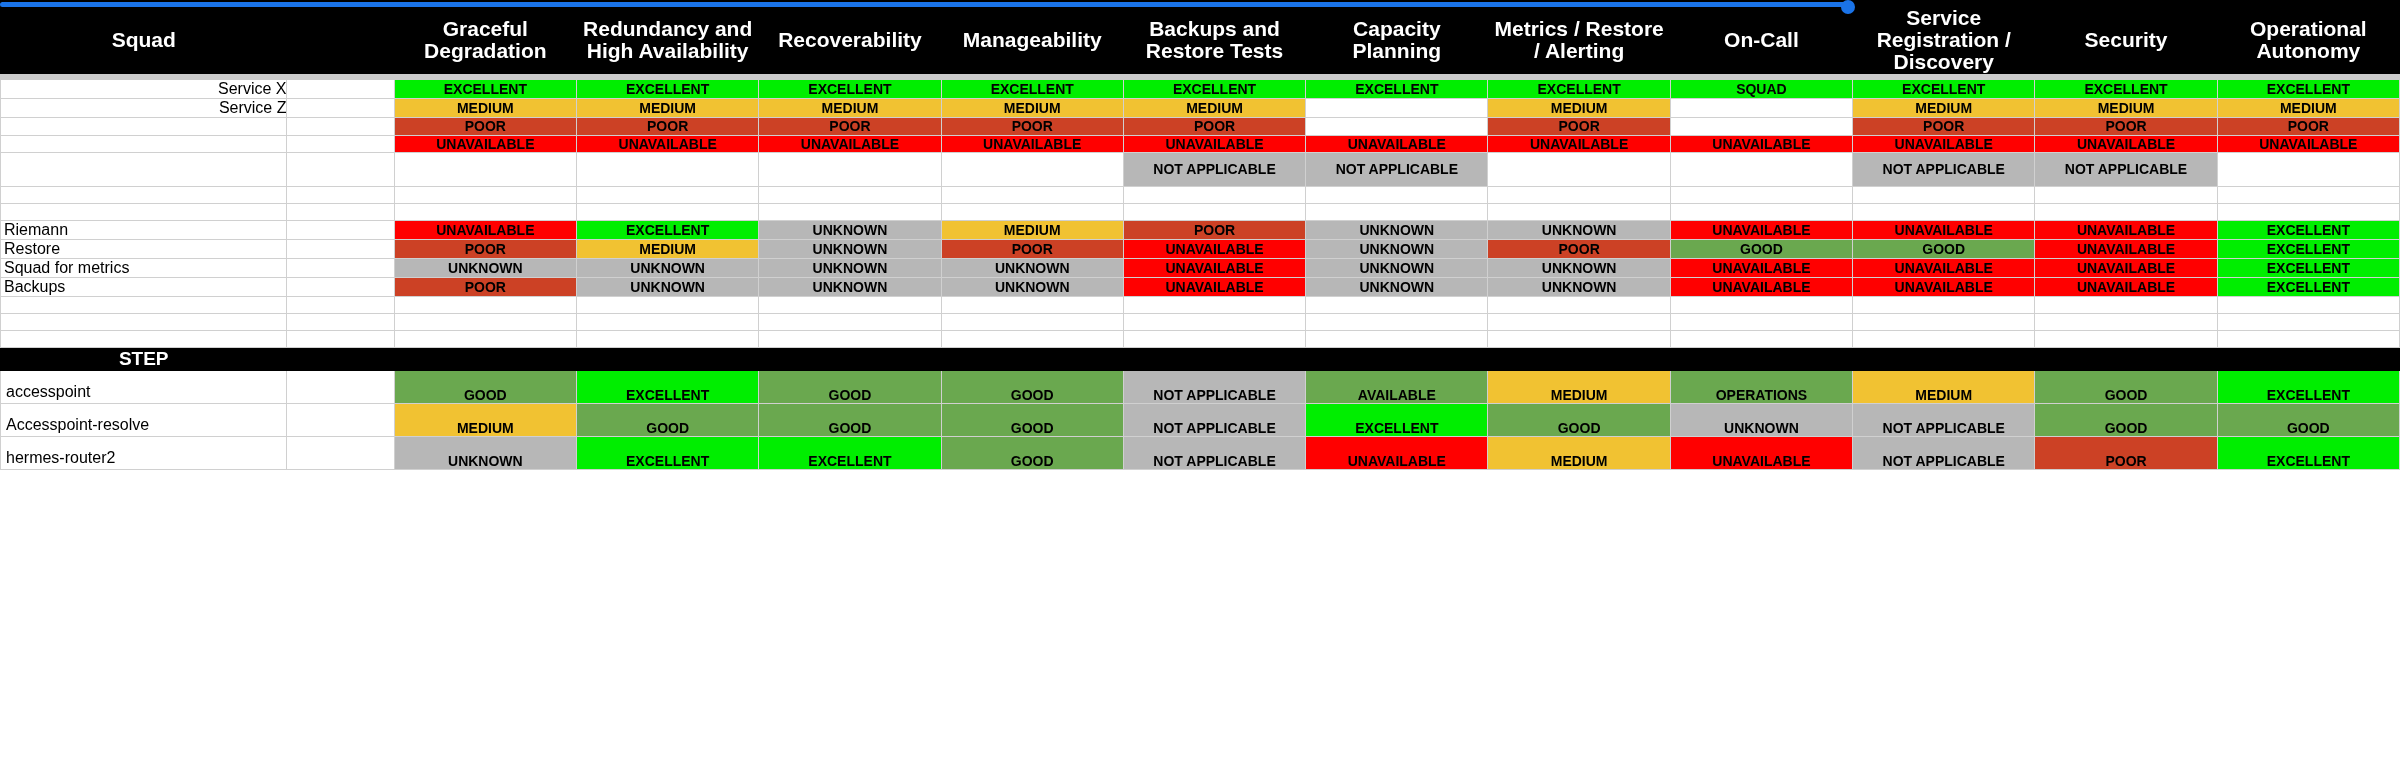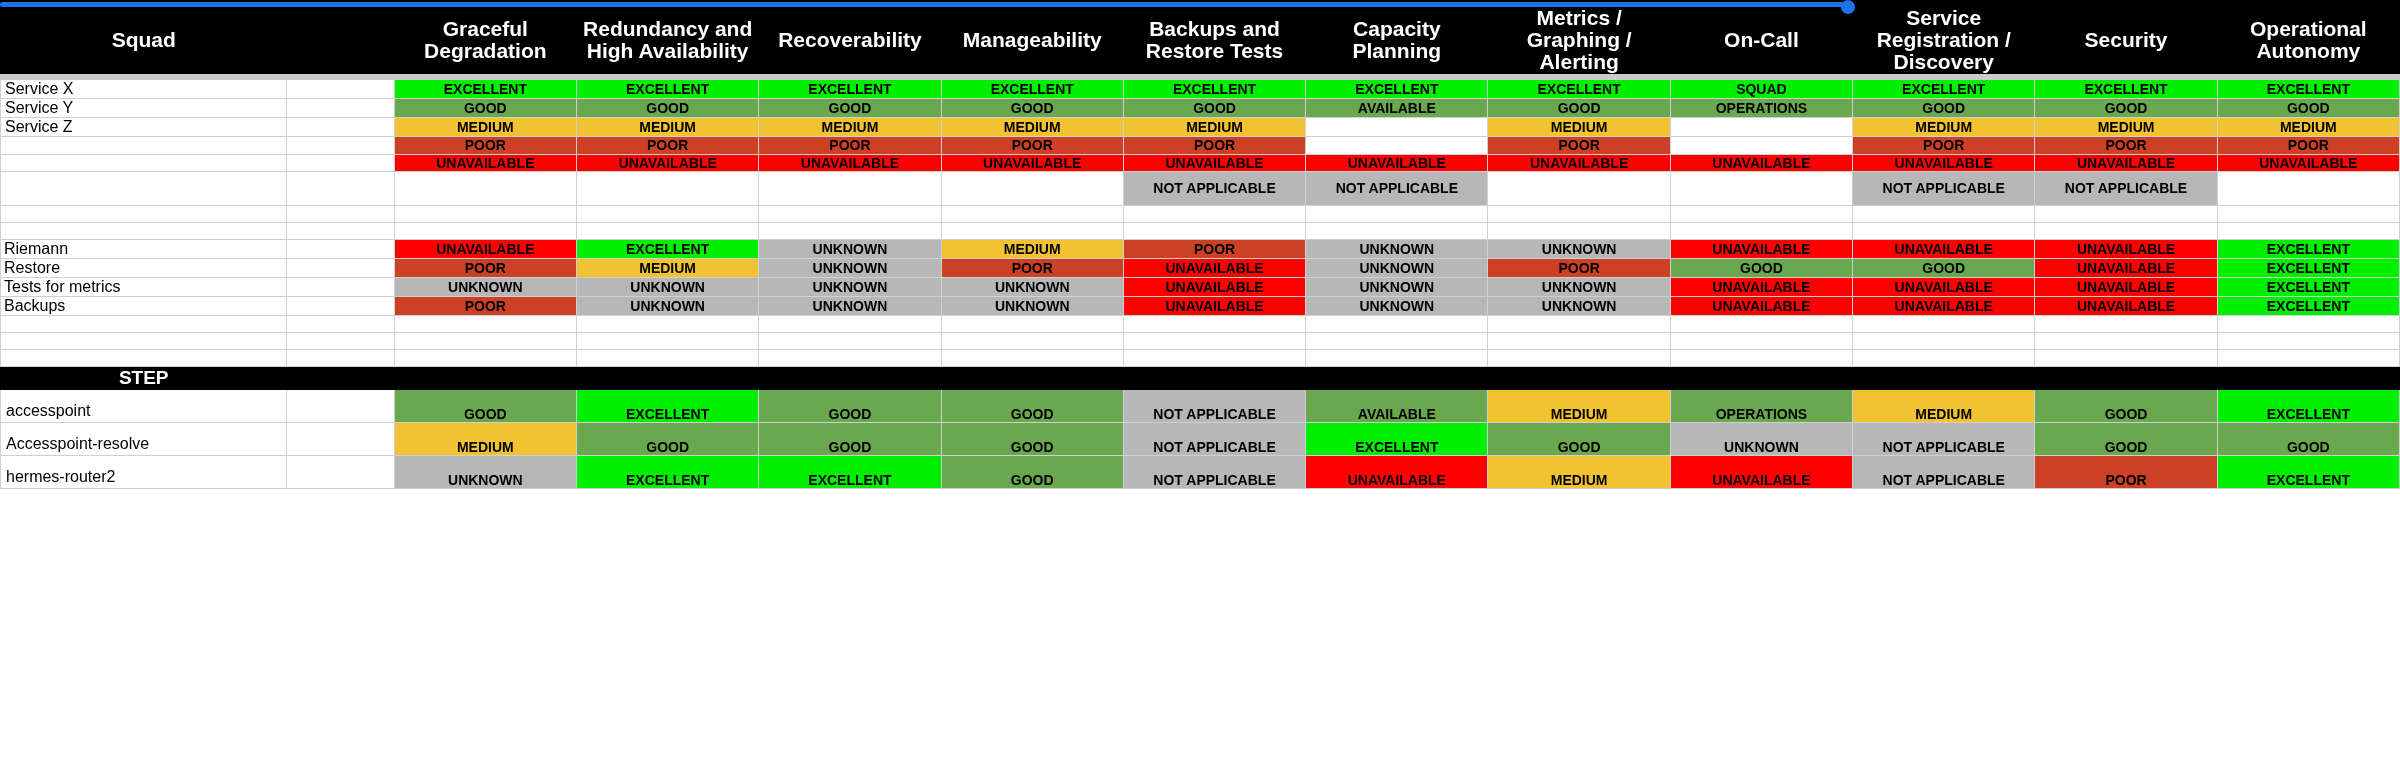--- a/index.html
+++ b/index.html
@@ -70,21 +70,21 @@
   th.squad-head { font-size: 22px; }
 
   
   tr.spacer-row { height: 6px; }
   tr.spacer-row td { background: #cccccc; border-color: #cccccc; }
 
   
   tr.legend-row { height: 17.4px; }
   tr.legend-row td.rowlabel {
     background: #fff; color: #000;
-    font-size: 16px; text-align: left;
+    font-size: 16px; text-align: right;
     padding-left: 4px; vertical-align: middle;
   }
   tr.legend-row td.cell {
     font-size: 14px; font-weight: bold;
     text-align: center; vertical-align: middle;
     color: #000; line-height: 1.0;
   }
 
   
   tr.filler-row { height: 17px; }
@@ -175,21 +175,21 @@
     <thead>
       <tr class="head-row" id="head-row">
         <th class="squad-head">Squad</th>
         <th></th>
       <th>Graceful Degradation</th>
           <th>Redundancy and High Availability</th>
           <th>Recoverability</th>
           <th>Manageability</th>
           <th>Backups and Restore Tests</th>
           <th>Capacity Planning</th>
-          <th>Metrics / Graphing / Alerting</th>
+          <th>Metrics / Restore / Alerting</th>
           <th>On-Call</th>
           <th>Service Registration / Discovery</th>
           <th>Security</th>
           <th>Operational Autonomy</th>
         </tr>
     </thead>
     <tbody id="sheet-body">
         <tr class="spacer-row">
           <td></td>
           <td></td>
@@ -214,35 +214,20 @@
           <td class="cell" style="background: rgb(0, 238, 0);">EXCELLENT</td>
           <td class="cell" style="background: rgb(0, 238, 0);">EXCELLENT</td>
           <td class="cell" style="background: rgb(0, 238, 0);">EXCELLENT</td>
           <td class="cell" style="background: rgb(0, 238, 0);">EXCELLENT</td>
           <td class="cell" style="background: rgb(0, 238, 0);">SQUAD</td>
           <td class="cell" style="background: rgb(0, 238, 0);">EXCELLENT</td>
           <td class="cell" style="background: rgb(0, 238, 0);">EXCELLENT</td>
           <td class="cell" style="background: rgb(0, 238, 0);">EXCELLENT</td>
         </tr>
         <tr class="legend-row">
-          <td class="rowlabel">Service Y</td>
-          <td class="blankcol"></td>
-          <td class="cell" style="background: rgb(106, 168, 79);">GOOD</td>
-          <td class="cell" style="background: rgb(106, 168, 79);">GOOD</td>
-          <td class="cell" style="background: rgb(106, 168, 79);">GOOD</td>
-          <td class="cell" style="background: rgb(106, 168, 79);">GOOD</td>
-          <td class="cell" style="background: rgb(106, 168, 79);">GOOD</td>
-          <td class="cell" style="background: rgb(106, 168, 79);">AVAILABLE</td>
-          <td class="cell" style="background: rgb(106, 168, 79);">GOOD</td>
-          <td class="cell" style="background: rgb(106, 168, 79);">OPERATIONS</td>
-          <td class="cell" style="background: rgb(106, 168, 79);">GOOD</td>
-          <td class="cell" style="background: rgb(106, 168, 79);">GOOD</td>
-          <td class="cell" style="background: rgb(106, 168, 79);">GOOD</td>
-        </tr>
-        <tr class="legend-row">
           <td class="rowlabel">Service Z</td>
           <td class="blankcol"></td>
           <td class="cell" style="background: rgb(241, 194, 50);">MEDIUM</td>
           <td class="cell" style="background: rgb(241, 194, 50);">MEDIUM</td>
           <td class="cell" style="background: rgb(241, 194, 50);">MEDIUM</td>
           <td class="cell" style="background: rgb(241, 194, 50);">MEDIUM</td>
           <td class="cell" style="background: rgb(241, 194, 50);">MEDIUM</td>
           <td class="cell blankcell" style="background: rgb(255, 255, 255);"></td>
           <td class="cell" style="background: rgb(241, 194, 50);">MEDIUM</td>
           <td class="cell blankcell" style="background: rgb(255, 255, 255);"></td>
@@ -349,21 +334,21 @@
           <td class="cell" style="background: rgb(204, 65, 37);">POOR</td>
           <td class="cell" style="background: rgb(255, 0, 0);">UNAVAILABLE</td>
           <td class="cell" style="background: rgb(183, 183, 183);">UNKNOWN</td>
           <td class="cell" style="background: rgb(204, 65, 37);">POOR</td>
           <td class="cell" style="background: rgb(106, 168, 79);">GOOD</td>
           <td class="cell" style="background: rgb(106, 168, 79);">GOOD</td>
           <td class="cell" style="background: rgb(255, 0, 0);">UNAVAILABLE</td>
           <td class="cell" style="background: rgb(0, 238, 0);">EXCELLENT</td>
         </tr>
         <tr class="hero-row">
-          <td class="rowlabel">Tests for metrics</td>
+          <td class="rowlabel">Squad for metrics</td>
           <td class="blankcol"></td>
           <td class="cell" style="background: rgb(183, 183, 183);">UNKNOWN</td>
           <td class="cell" style="background: rgb(183, 183, 183);">UNKNOWN</td>
           <td class="cell" style="background: rgb(183, 183, 183);">UNKNOWN</td>
           <td class="cell" style="background: rgb(183, 183, 183);">UNKNOWN</td>
           <td class="cell" style="background: rgb(255, 0, 0);">UNAVAILABLE</td>
           <td class="cell" style="background: rgb(183, 183, 183);">UNKNOWN</td>
           <td class="cell" style="background: rgb(183, 183, 183);">UNKNOWN</td>
           <td class="cell" style="background: rgb(255, 0, 0);">UNAVAILABLE</td>
           <td class="cell" style="background: rgb(255, 0, 0);">UNAVAILABLE</td>

